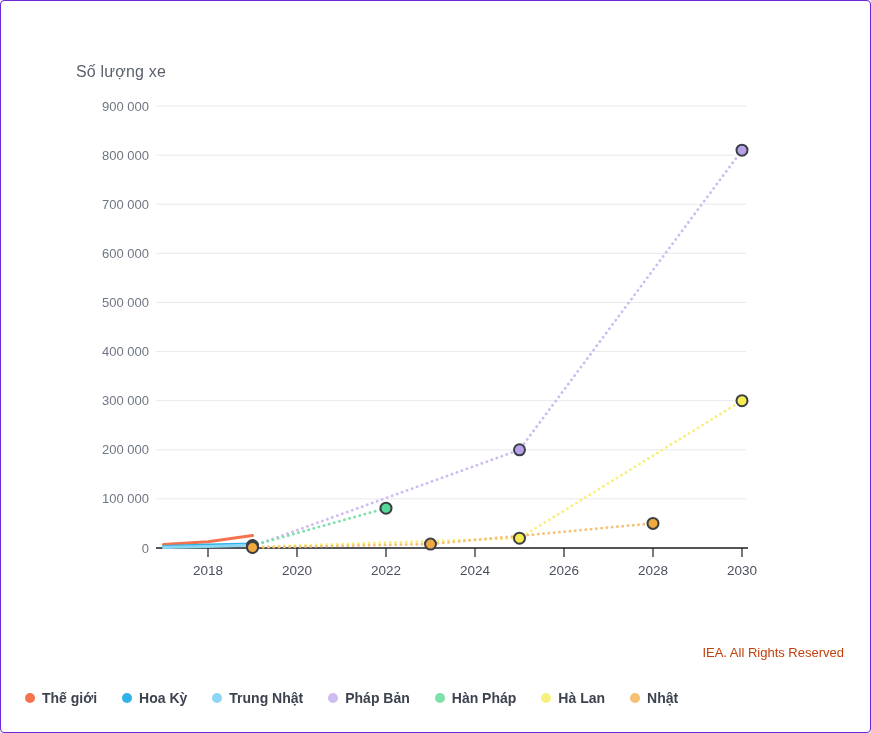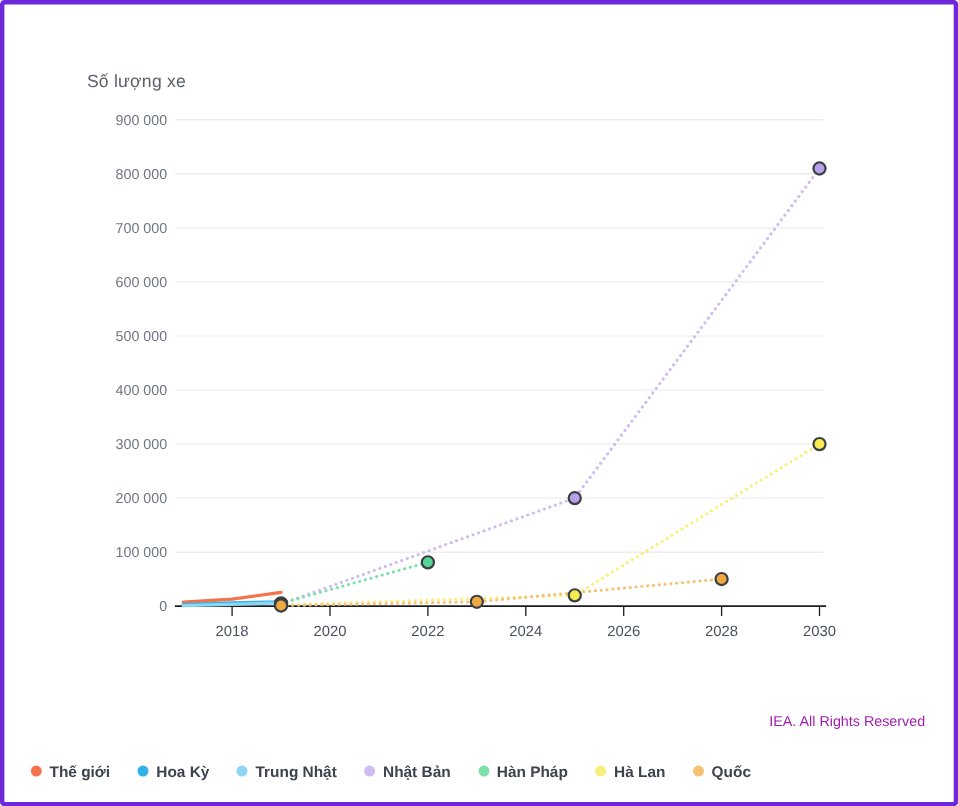--- a/index.html
+++ b/index.html
@@ -1,32 +1,32 @@
 <!DOCTYPE html>
 <html><head>
 <meta charset="utf-8">
 <style>
   html,body{margin:0;padding:0;background:#ffffff;}
   body{width:871px;height:733px;position:relative;font-family:"Liberation Sans",sans-serif;}
   .card{
     position:absolute;inset:0;background:#ffffff;
-    border:4px solid #6d28d9;border-radius:4px;box-sizing:border-box;
+    border:1px solid #6d28d9;border-radius:4px;box-sizing:border-box;
     overflow:hidden;
   }
   .chart-title{
     position:absolute;left:75px;top:62px;
     font-size:16px;color:#5a616b;letter-spacing:.2px;
   }
   #chart{position:absolute;left:0;top:0;}
   svg text{font-family:"Liberation Sans",sans-serif;}
   .y-tick-label{fill:#6f7683;font-size:13px;}
   .x-tick-label{fill:#4a515e;font-size:13.5px;}
   .credit{
     position:absolute;right:26px;top:644px;
-    font-size:13px;color:#a21caf;
+    font-size:13px;color:#c2410c;
   }
   .legend{
     position:absolute;left:24px;top:689px;right:10px;
     display:flex;align-items:center;gap:25px;
   }
   .legend-item{display:flex;align-items:center;gap:7px;cursor:pointer;white-space:nowrap;}
   .legend-dot{width:10px;height:10px;border-radius:50%;flex:0 0 auto;}
   .legend-label{font-size:14px;font-weight:700;color:#3c434f;}
 </style>
 </head>
@@ -97,28 +97,28 @@
       <span class="legend-item">
         <span class="legend-dot" style="background: rgb(47, 178, 232);"></span>
         <span class="legend-label">Hoa Kỳ</span>
       </span>
       <span class="legend-item">
         <span class="legend-dot" style="background: rgb(139, 215, 243);"></span>
         <span class="legend-label">Trung Nhật</span>
       </span>
       <span class="legend-item">
         <span class="legend-dot" style="background: rgb(207, 188, 240);"></span>
-        <span class="legend-label">Nhật Bản</span>
+        <span class="legend-label">Pháp Bản</span>
       </span>
       <span class="legend-item">
         <span class="legend-dot" style="background: rgb(124, 224, 168);"></span>
         <span class="legend-label">Hàn Pháp</span>
       </span>
       <span class="legend-item">
         <span class="legend-dot" style="background: rgb(248, 240, 125);"></span>
         <span class="legend-label">Hà Lan</span>
       </span>
       <span class="legend-item">
         <span class="legend-dot" style="background: rgb(246, 193, 115);"></span>
-        <span class="legend-label">Quốc</span>
+        <span class="legend-label">Nhật</span>
       </span>
     </div>
 </div>
 
 </body></html>

